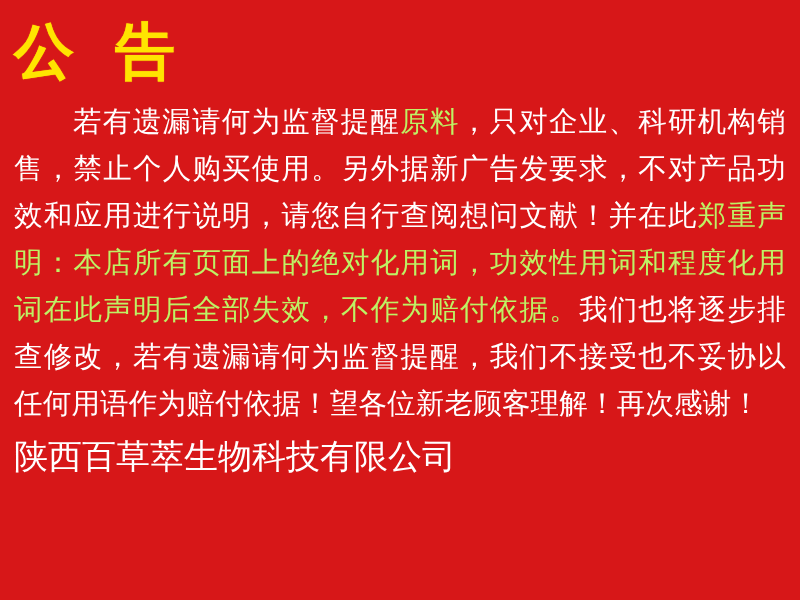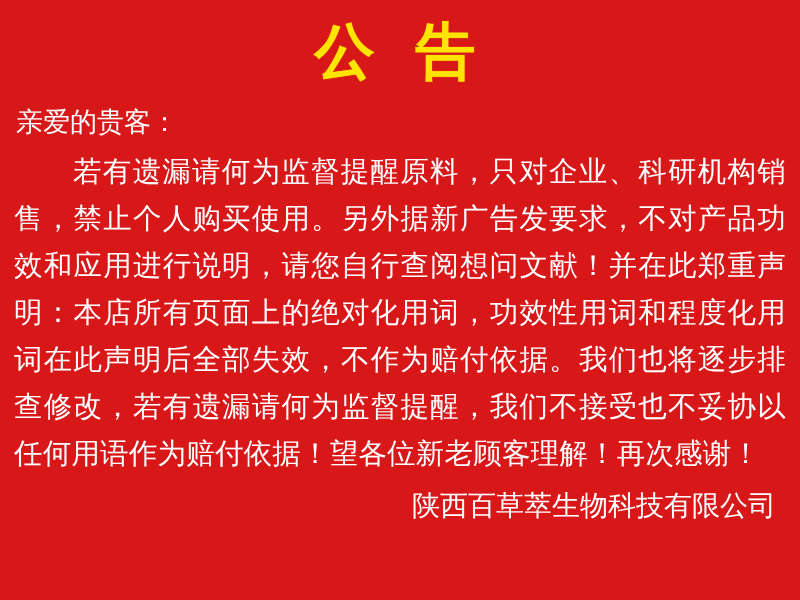--- a/index.html
+++ b/index.html
@@ -14,21 +14,21 @@
     overflow: hidden;
   }
   .notice {
     width: 800px;
     height: 600px;
     box-sizing: border-box;
     padding: 8px 14px 0 14px;
     position: relative;
   }
   .title {
-    text-align: center;
+    text-align: left;
     color: #ffe400;
     font-size: 60px;
     font-weight: bold;
     letter-spacing: 10px;
     line-height: 86px;
     margin: 0 0 4px 0;
     text-shadow: 0 0 1px #ffe400;
   }
   .salutation {
     color: #ffffff;
@@ -42,38 +42,37 @@
     line-height: 47px;
     margin: 0;
     letter-spacing: 0.2px;
     text-align: justify;
   }
   .indent {
     display: inline-block;
     width: 58px;
   }
   .hl {
-    color: #ffffff;
+    color: #bef264;
   }
   .signature {
     color: #ffffff;
-    font-size: 28px;
+    font-size: 34px;
     line-height: 46px;
-    text-align: right;
+    text-align: left;
     margin: 6px 10px 0 0;
   }
 </style>
 </head>
 <body>
 
 <div class="notice">
 
   <h1 class="title">公 告</h1>
 
-  <p class="salutation">亲爱的贵客：</p>
 
   <p class="body-text">
     <span class="indent"></span><span>若有遗漏请何为监督提醒</span><span class="hl">原料</span><span>，只对企业、科研机构销售，禁止个人购买使用。另外据新广告发要求，不对产品功效和应用进行说明，请您自行查阅想问文献！并在此</span><span class="hl">郑重声明：本店所有页面上的绝对化用词，功效性用词和程度化用词在此声明后全部失效，不作为赔付依据。</span><span>我们也将逐步排查修改，若有遗漏请何为监督提醒，我们不接受也不妥协以任何用语作为赔付依据！望各位新老顾客理解！再次感谢！</span>
   </p>
 
   <p class="signature">陕西百草萃生物科技有限公司</p>
 
 </div>
 
 </body></html>

